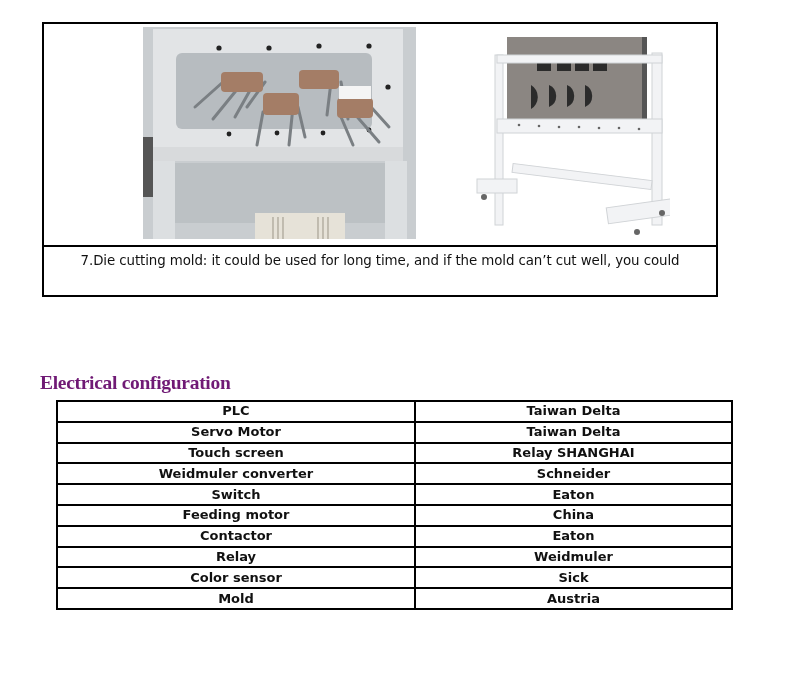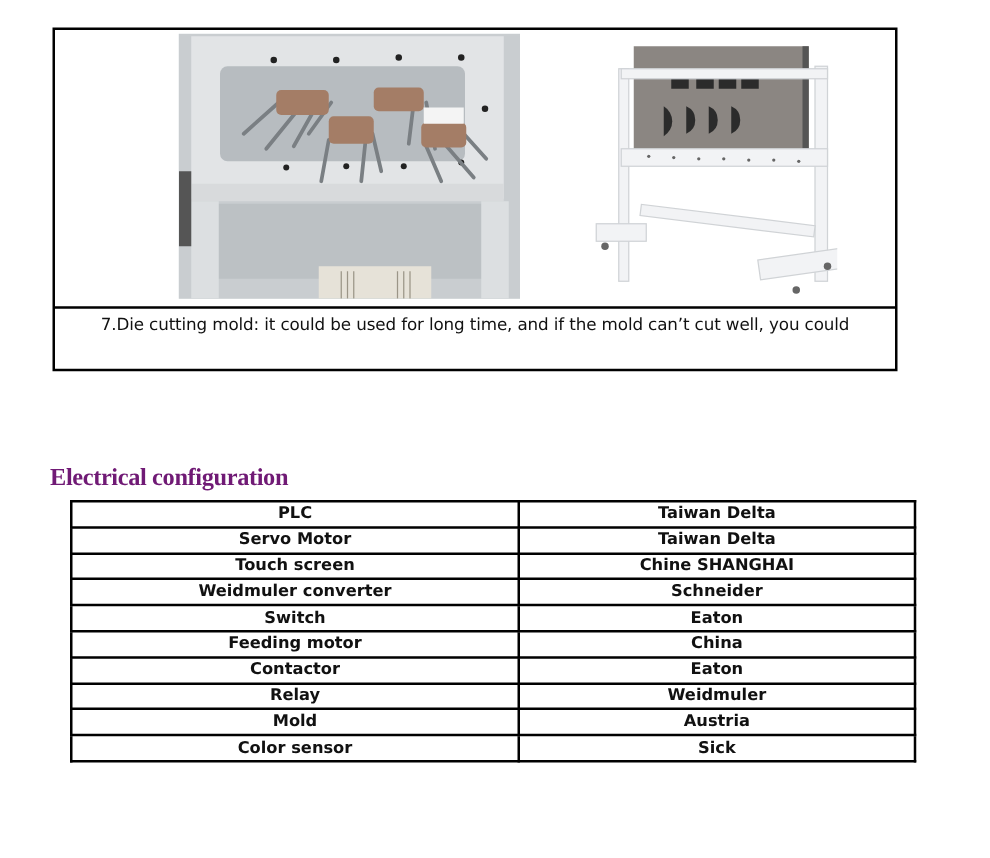--- a/index.html
+++ b/index.html
@@ -158,21 +158,21 @@
     <tr>
         <td>PLC</td>
         <td>Taiwan Delta</td>
       </tr>
     <tr>
         <td>Servo Motor</td>
         <td>Taiwan Delta</td>
       </tr>
     <tr>
         <td>Touch screen</td>
-        <td>Chine SHANGHAI</td>
+        <td>Relay SHANGHAI</td>
       </tr>
     <tr>
         <td>Weidmuler converter</td>
         <td>Schneider</td>
       </tr>
     <tr>
         <td>Switch</td>
         <td>Eaton</td>
       </tr>
     <tr>
@@ -181,21 +181,21 @@
       </tr>
     <tr>
         <td>Contactor</td>
         <td>Eaton</td>
       </tr>
     <tr>
         <td>Relay</td>
         <td>Weidmuler</td>
       </tr>
     <tr>
+        <td>Color sensor</td>
+        <td>Sick</td>
+      </tr>
+    <tr>
         <td>Mold</td>
         <td>Austria</td>
       </tr>
-    <tr>
-        <td>Color sensor</td>
-        <td>Sick</td>
-      </tr>
   </tbody>
 </table>
 
 </body></html>

